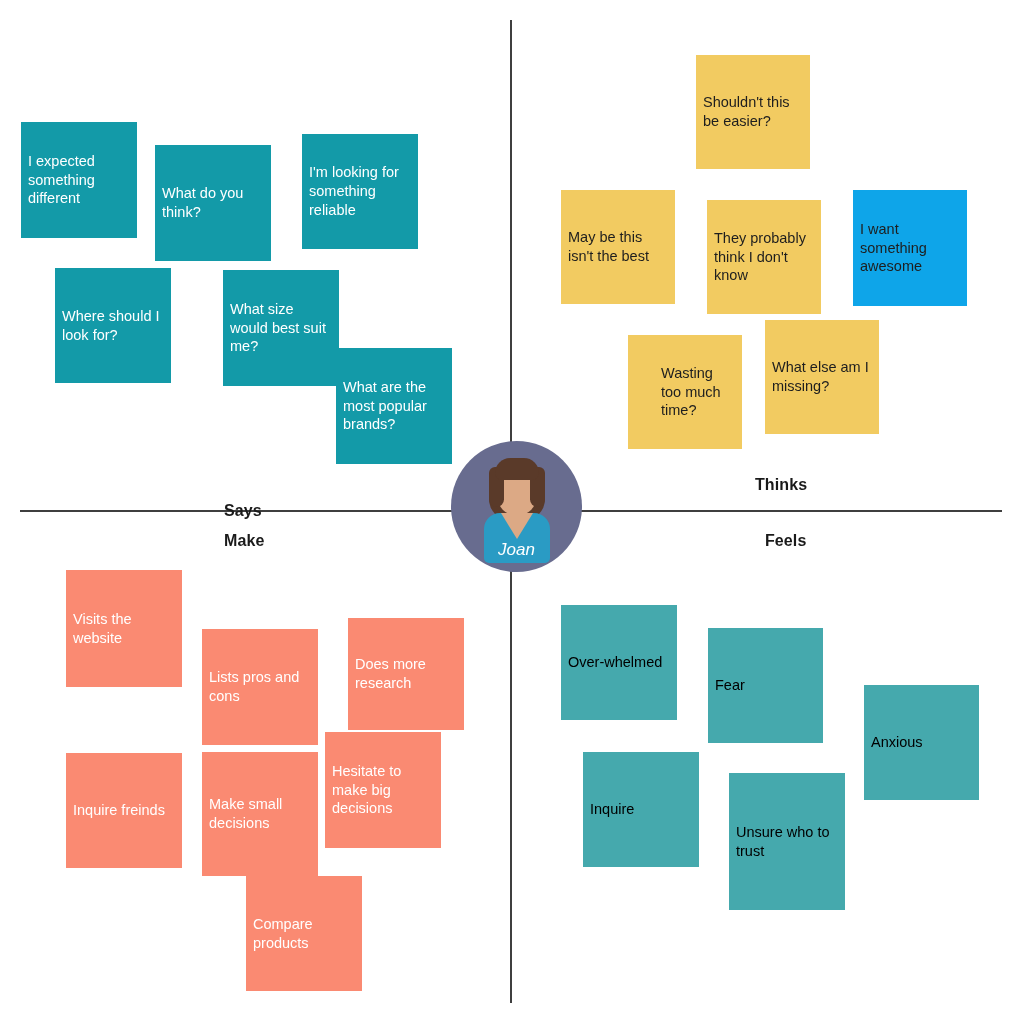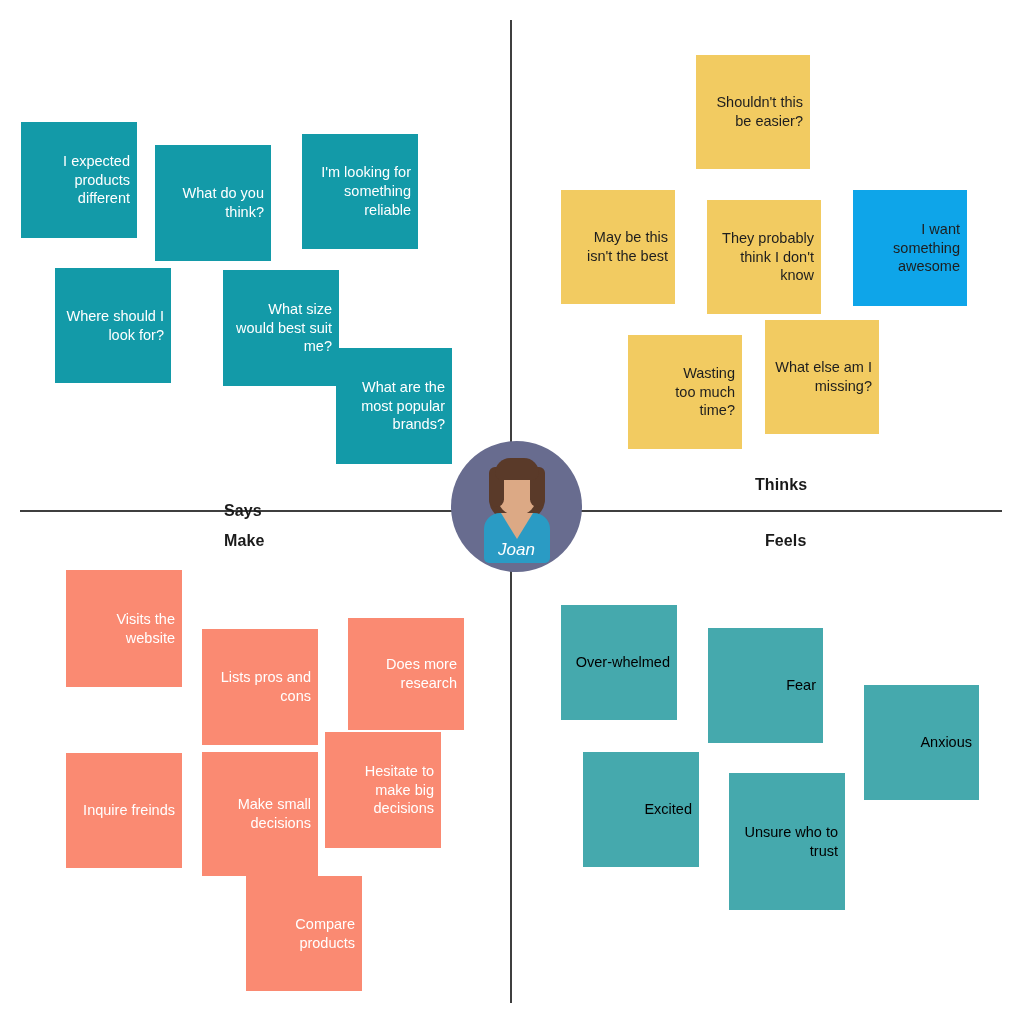--- a/index.html
+++ b/index.html
@@ -34,21 +34,21 @@
     font-weight: bold;
     color: #1a1a1a;
     white-space: nowrap;
     letter-spacing: 0.1px;
   }
   .note {
     position: absolute;
     display: flex;
     align-items: center;
     justify-content: center;
-    text-align: right;
+    text-align: left;
     line-height: 1.3;
     font-size: 14.5px;
     padding: 2px 7px;
     box-sizing: border-box;
     overflow: hidden;
   }
   .note span {
     display: block;
     width: 100%;
   }
@@ -154,21 +154,21 @@
 </head>
 <body>
 
 <div id="canvas">
 
   <div class="divider divider-v" id="divider-vertical" style="left: 510px; top: 20px; height: 983px; background: rgb(63, 63, 63);"></div>
   <div class="divider divider-h" id="divider-horizontal" style="left: 20px; top: 510px; width: 982px; background: rgb(63, 63, 63);"></div>
 
   <div id="notes-layer">
       <div class="note note-says" style="left: 21px; top: 122px; width: 116px; height: 116px; background: rgb(19, 154, 168);">
-        <span>I expected products different</span>
+        <span>I expected something different</span>
       </div>
       <div class="note note-says" style="left: 155px; top: 145px; width: 116px; height: 116px; background: rgb(19, 154, 168);">
         <span>What do you think?</span>
       </div>
       <div class="note note-says" style="left: 302px; top: 134px; width: 116px; height: 115px; background: rgb(19, 154, 168);">
         <span>I'm looking for something reliable</span>
       </div>
       <div class="note note-says" style="left: 55px; top: 268px; width: 116px; height: 115px; background: rgb(19, 154, 168);">
         <span>Where should I look for?</span>
       </div>
@@ -220,21 +220,21 @@
       <div class="note note-feels" style="left: 561px; top: 605px; width: 116px; height: 115px; background: rgb(69, 169, 173);">
         <span>Over-whelmed</span>
       </div>
       <div class="note note-feels" style="left: 708px; top: 628px; width: 115px; height: 115px; background: rgb(69, 169, 173);">
         <span>Fear</span>
       </div>
       <div class="note note-feels" style="left: 864px; top: 685px; width: 115px; height: 115px; background: rgb(69, 169, 173);">
         <span>Anxious</span>
       </div>
       <div class="note note-feels" style="left: 583px; top: 752px; width: 116px; height: 115px; background: rgb(69, 169, 173);">
-        <span>Excited</span>
+        <span>Inquire</span>
       </div>
       <div class="note note-feels" style="left: 729px; top: 773px; width: 116px; height: 137px; background: rgb(69, 169, 173);">
         <span>Unsure who to trust</span>
       </div>
     </div>
   <div id="labels-layer">
       <div class="quad-label" style="left: 224px; top: 502px;">Says</div>
       <div class="quad-label" style="left: 755px; top: 476px;">Thinks</div>
       <div class="quad-label" style="left: 224px; top: 532px;">Make</div>
       <div class="quad-label" style="left: 765px; top: 532px;">Feels</div>

